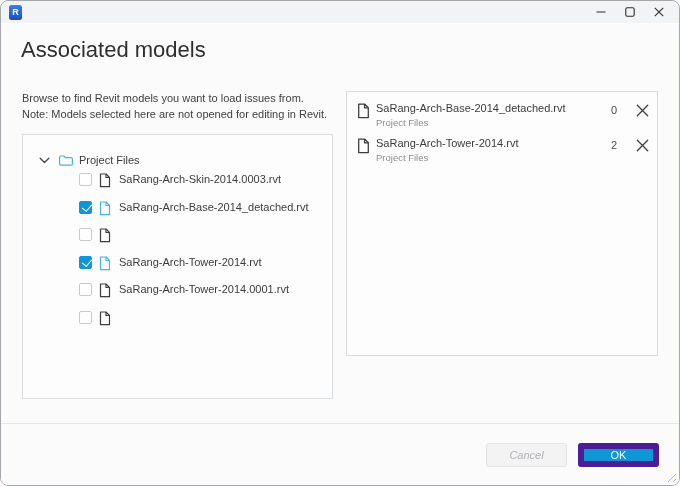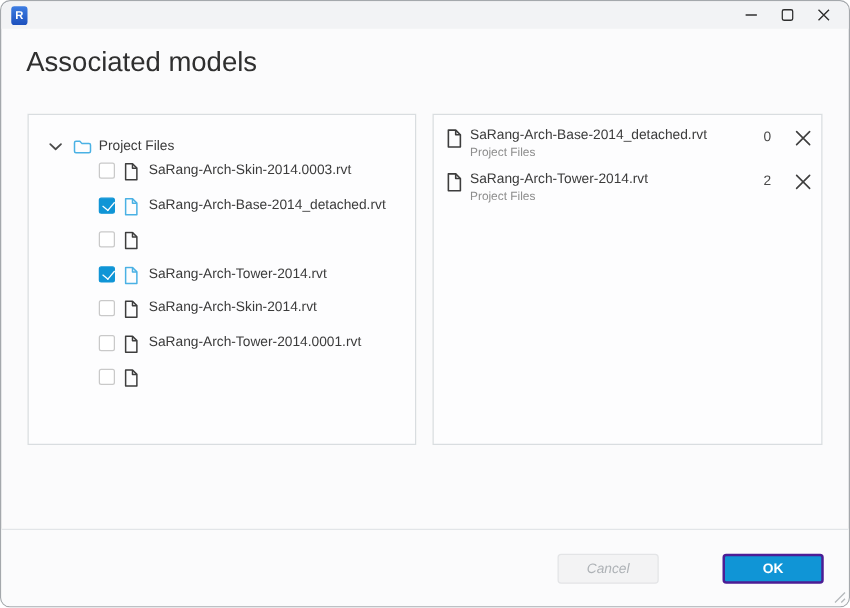--- a/index.html
+++ b/index.html
@@ -42,21 +42,21 @@
   .sel-text{flex:1;min-width:0;}
   .sel-title{font-size:11px;color:#3b3b3b;white-space:nowrap;}
   .sel-sub{font-size:9.5px;color:#8d8d8d;margin-top:2.5px;}
   .sel-count{font-size:11px;color:#4a4a4a;width:14px;text-align:right;margin-top:2px;}
   .remove-btn{background:none;border:none;padding:0;margin:1px 0 0 18px;width:15px;height:15px;color:#3f3f3f;cursor:pointer;display:flex;align-items:center;justify-content:center;}
   
   .footer{margin-top:auto;flex:0 0 62px;box-sizing:border-box;border-top:1px solid #e2e5e8;
           display:flex;justify-content:flex-end;align-items:flex-start;padding:19px 20px 0;background:#fbfbfc;}
   .btn{height:24px;width:81px;box-sizing:border-box;font-size:11px;border-radius:3px;display:flex;align-items:center;justify-content:center;font-family:inherit;cursor:pointer;}
   .btn-cancel{background:#f3f3f4;border:1px solid #e3e4e6;color:#aeb2b6;margin-right:11px;font-style:italic;}
-  .btn-ok{background:#1095d6;border:2px solid #4c1d95;color:#fff;font-weight:700;margin-left:40px;}
+  .btn-ok{background:#1095d6;border:6px solid #4c1d95;color:#fff;font-weight:400;}
   .resize-grip{position:absolute;right:2px;bottom:2px;color:#b5b8bb;}
   svg{display:block;}
 </style>
 </head>
 <body>
 
 <div class="window">
 
   <div class="titlebar">
     <span class="app-icon">R</span>
@@ -77,20 +77,26 @@
           </svg>
       </button>
     </div>
   </div>
 
   <h1>Associated models</h1>
 
   <div class="main">
 
     <div class="col-left">
+      <div class="col-head">
+        <p class="instructions">
+          <span>Browse to find Revit models you want to load issues from.</span><br>
+          <span>Note: Models selected here are not opened for editing in Revit.</span>
+        </p>
+      </div>
       <div class="panel">
 
         <div class="tree-root-row">
           <span class="icon chevron">
             <svg width="11" height="7" viewBox="0 0 11 7">
                 <path d="M1.2 1.3 L5.5 5.4 L9.8 1.3" fill="none" stroke="currentColor" stroke-width="1.4" stroke-linecap="round" stroke-linejoin="round"></path>
               </svg>
           </span>
           <span class="icon folder-icon">
             <svg width="16" height="13" viewBox="0 0 16 13">
@@ -136,30 +142,20 @@
           <span class="checkbox"></span>
           <span class="icon file-icon">
             <svg width="12" height="15" viewBox="0 0 12 15">
                 <path d="M1.5 1 H7 L10.5 4.5 V13.7 H1.5 Z" fill="none" stroke="currentColor" stroke-width="1.2" stroke-linejoin="round"></path>
                 <path d="M7 1 V4.5 H10.5" fill="none" stroke="currentColor" stroke-width="1.2" stroke-linejoin="round"></path>
               </svg>
           </span>
           <span class="tree-label">SaRang-Arch-Tower-2014.rvt</span>
         </div>
 
-        <div class="tree-row">
-          <span class="checkbox"></span>
-          <span class="icon file-icon">
-            <svg width="12" height="15" viewBox="0 0 12 15">
-                <path d="M1.5 1 H7 L10.5 4.5 V13.7 H1.5 Z" fill="none" stroke="currentColor" stroke-width="1.2" stroke-linejoin="round"></path>
-                <path d="M7 1 V4.5 H10.5" fill="none" stroke="currentColor" stroke-width="1.2" stroke-linejoin="round"></path>
-              </svg>
-          </span>
-          <span class="tree-label">SaRang-Arch-Skin-2014.rvt</span>
-        </div>
 
         <div class="tree-row">
           <span class="checkbox"></span>
           <span class="icon file-icon">
             <svg width="12" height="15" viewBox="0 0 12 15">
                 <path d="M1.5 1 H7 L10.5 4.5 V13.7 H1.5 Z" fill="none" stroke="currentColor" stroke-width="1.2" stroke-linejoin="round"></path>
                 <path d="M7 1 V4.5 H10.5" fill="none" stroke="currentColor" stroke-width="1.2" stroke-linejoin="round"></path>
               </svg>
           </span>
           <span class="tree-label">SaRang-Arch-Tower-2014.0001.rvt</span>

